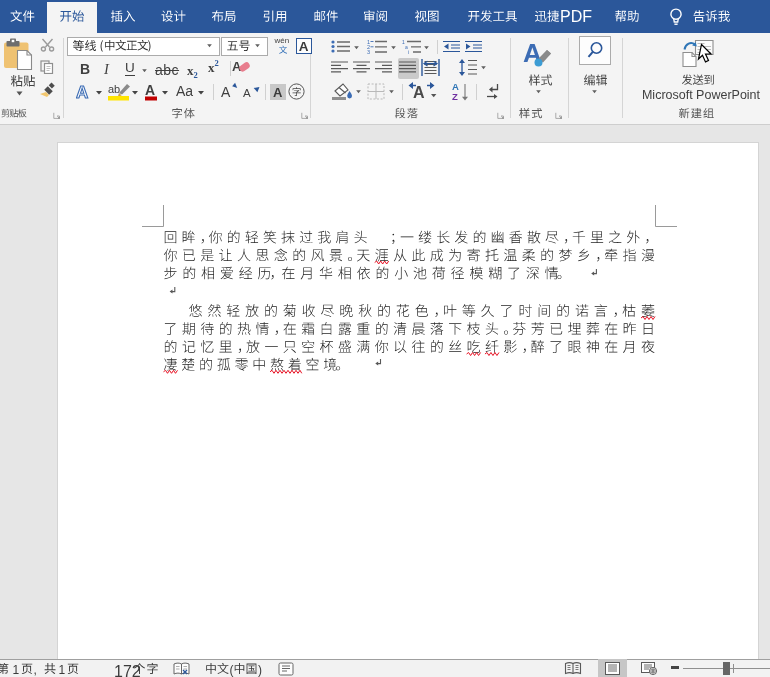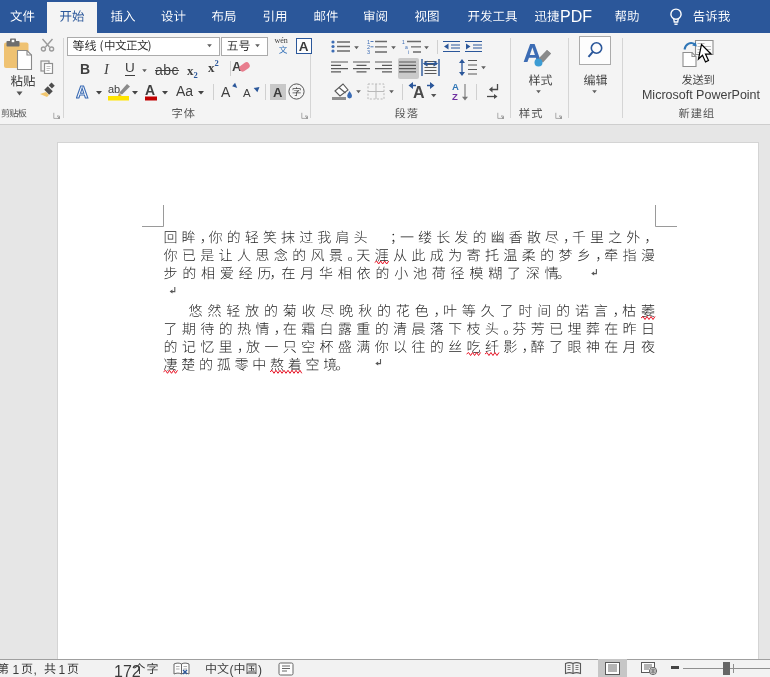--- a/index.html
+++ b/index.html
@@ -61,21 +61,21 @@
   </svg>
 
 <div class="abs" style="left:67px;top:37px;width:151px;height:17px;background:#fff;border:1px solid #ababab"></div>
 <svg class="abs" style="left:207px;top:44px" width="5" height="3.5" viewBox="0 0 5 3.5">
     <path d="M0.2 0.2l2.3 3 2.3-3z" fill="#5f5f5f"></path>
   </svg>
 <div class="abs" style="left:221px;top:37px;width:45px;height:17px;background:#fff;border:1px solid #ababab"></div>
 <svg class="abs" style="left:255px;top:44px" width="5" height="3.5" viewBox="0 0 5 3.5">
     <path d="M0.2 0.2l2.3 3 2.3-3z" fill="#5f5f5f"></path>
   </svg>
-<div class="abs" style="left:274.5px;top:36px;width:18px;height:9px;color:#3f3f3f;font-size:8px;font-family:Liberation Serif, serif">wén</div>
+<div class="abs" style="left:274.5px;top:36px;width:18px;height:9px;color:#3f3f3f;font-size:8px;font-family:Liberation Sans, sans-serif">wén</div>
 <div class="abs" style="left:295.5px;top:37.5px;width:14px;height:14px;border:1.6px solid #2b579a;background:#fdfdfd"></div>
 <div class="abs" style="left:298.8px;top:38.5px;color:#3a3a3a;font-size:13.5px;font-weight:bold">A</div>
 <div class="abs" style="left:80px;top:61px;font-size:14px;font-weight:bold;color:#3f3f3f">B</div>
 <div class="abs" style="left:104px;top:61px;font-size:14.5px;font-style:italic;font-family:'Liberation Serif';color:#3f3f3f">I</div>
 <div class="abs" style="left:125px;top:61px;font-size:13.5px;color:#3f3f3f;border-bottom:1.2px solid #3f3f3f;line-height:14px">U</div>
 <svg class="abs" style="left:142px;top:68.5px" width="5" height="3.5" viewBox="0 0 5 3.5">
     <path d="M0.2 0.2l2.3 3 2.3-3z" fill="#5f5f5f"></path>
   </svg>
 <div class="abs" style="left:155px;top:62px;font-size:14px;color:#3f3f3f;text-decoration:line-through;letter-spacing:0.5px">abc</div>
 <div class="abs" style="left:187px;top:63px;font-size:13px;font-weight:bold;font-family:'Liberation Serif';color:#3f3f3f">x<span style="font-size:8.5px;vertical-align:-3px;color:#2b579a">2</span></div>

